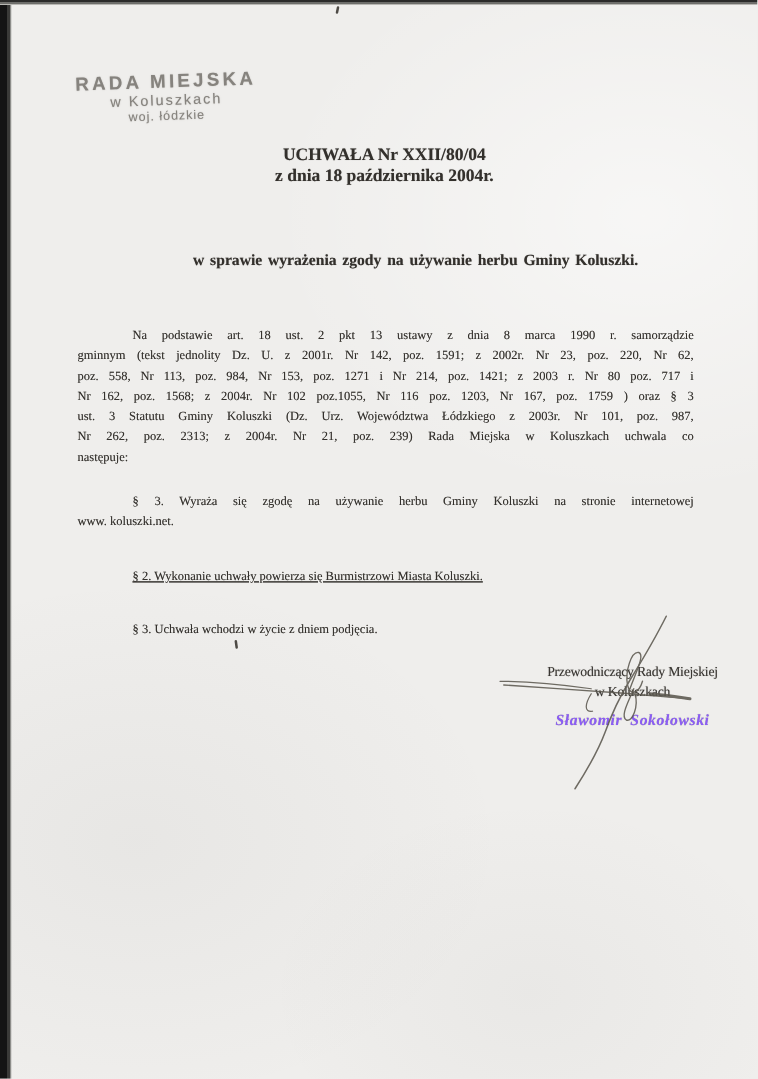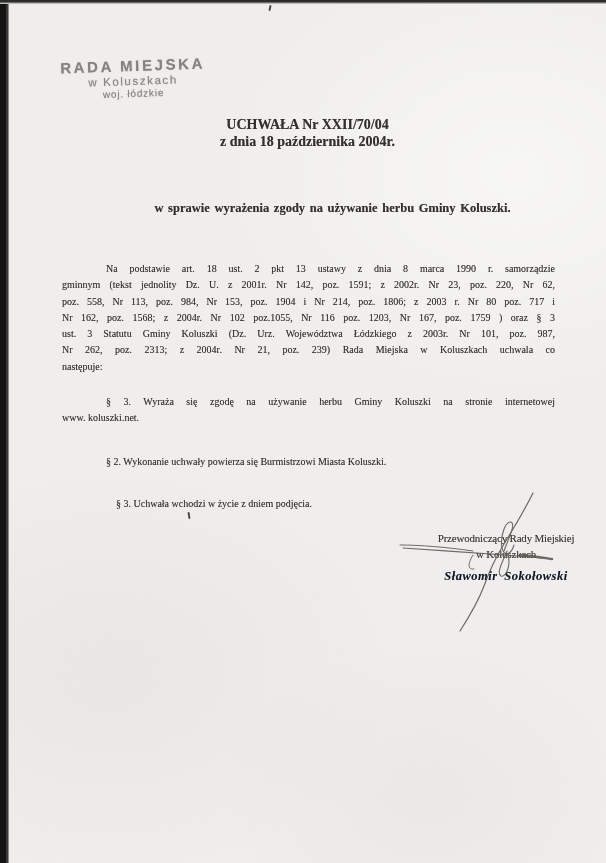--- a/index.html
+++ b/index.html
@@ -65,22 +65,22 @@
   }
 
   
   .bodytext {
     font-size: 10px;
     line-height: 16.3px;
     text-shadow: 0 0 0.5px rgba(51,48,44,0.45);
   }
   .preamble { left: 62px; top: 261px; width: 493px; }
   .sect1    { left: 62px; top: 394px; width: 493px; }
-  .sect2    { left: 62px; top: 454px; width: 493px; }
-  .sect3    { left: 72px; top: 496px; width: 493px; }
+  .sect2    { left: 62px; top: 454px; width: 493px; text-decoration: underline; }
+  .sect3    { left: 62px; top: 496px; width: 493px; }
   .line-just { text-align: justify; text-align-last: justify; }
   .indent    { padding-left: 44px; }
 
   
   .sig-role {
     left: 420px; top: 530px; width: 172px;
     text-align: center;
     font-weight: 400;
     font-size: 11px;
     letter-spacing: -0.2px;
@@ -89,50 +89,50 @@
     text-shadow: 0 0 0.6px rgba(58,55,51,0.45);
   }
   .sig-name {
     left: 422px; top: 569px; width: 168px;
     text-align: center;
     font-style: italic;
     font-weight: 600;
     font-size: 12.5px;
     letter-spacing: 0.5px;
     word-spacing: 3px;
-    color: #0f172a;
+    color: #8b5cf6;
     text-shadow: 0 0 0.6px rgba(58,55,51,0.45);
   }
   .sig-svg { left: 395px; top: 485px; }
 </style>
 </head>
 <body>
 
 <div class="abs edge-left"></div>
 <div class="abs edge-top"></div>
 <div class="abs speck" style="left:269px; top:5px; transform: rotate(12deg);"></div>
 <div class="abs speck" style="left:188px; top:512px; transform: rotate(-8deg); height:7px;"></div>
 
 <div class="abs stamp">
   <div class="stamp-l1">RADA MIEJSKA</div>
   <div class="stamp-l2">w Koluszkach</div>
   <div class="stamp-l3">woj. łódzkie</div>
 </div>
 
 <div class="abs title-block">
-  <div>UCHWAŁA Nr XXII/70/04</div>
+  <div>UCHWAŁA Nr XXII/80/04</div>
   <div>z dnia 18 października 2004r.</div>
 </div>
 
 <div class="abs subject">w sprawie wyrażenia zgody na używanie herbu Gminy Koluszki.</div>
 
 <div class="abs bodytext preamble">
   <div class="line-just indent">Na podstawie art. 18 ust. 2 pkt 13 ustawy z dnia 8 marca 1990 r. samorządzie</div>
   <div class="line-just">gminnym (tekst jednolity Dz. U. z 2001r. Nr 142, poz. 1591; z 2002r. Nr 23, poz. 220, Nr 62,</div>
-  <div class="line-just">poz. 558, Nr 113, poz. 984, Nr 153, poz. 1904 i Nr 214, poz. 1806; z 2003 r. Nr 80 poz. 717 i</div>
+  <div class="line-just">poz. 558, Nr 113, poz. 984, Nr 153, poz. 1271 i Nr 214, poz. 1421; z 2003 r. Nr 80 poz. 717 i</div>
   <div class="line-just">Nr 162, poz. 1568; z 2004r. Nr 102 poz.1055, Nr 116 poz. 1203, Nr 167, poz. 1759 ) oraz § 3</div>
   <div class="line-just">ust. 3 Statutu Gminy Koluszki (Dz. Urz. Województwa Łódzkiego z 2003r. Nr 101, poz. 987,</div>
   <div class="line-just">Nr 262, poz. 2313; z 2004r. Nr 21, poz. 239) Rada Miejska w Koluszkach uchwala co</div>
   <div>następuje:</div>
 </div>
 
 <div class="abs bodytext sect1">
   <div class="line-just indent">§ 3. Wyraża się zgodę na używanie herbu Gminy Koluszki na stronie internetowej</div>
   <div>www. koluszki.net.</div>
 </div>

